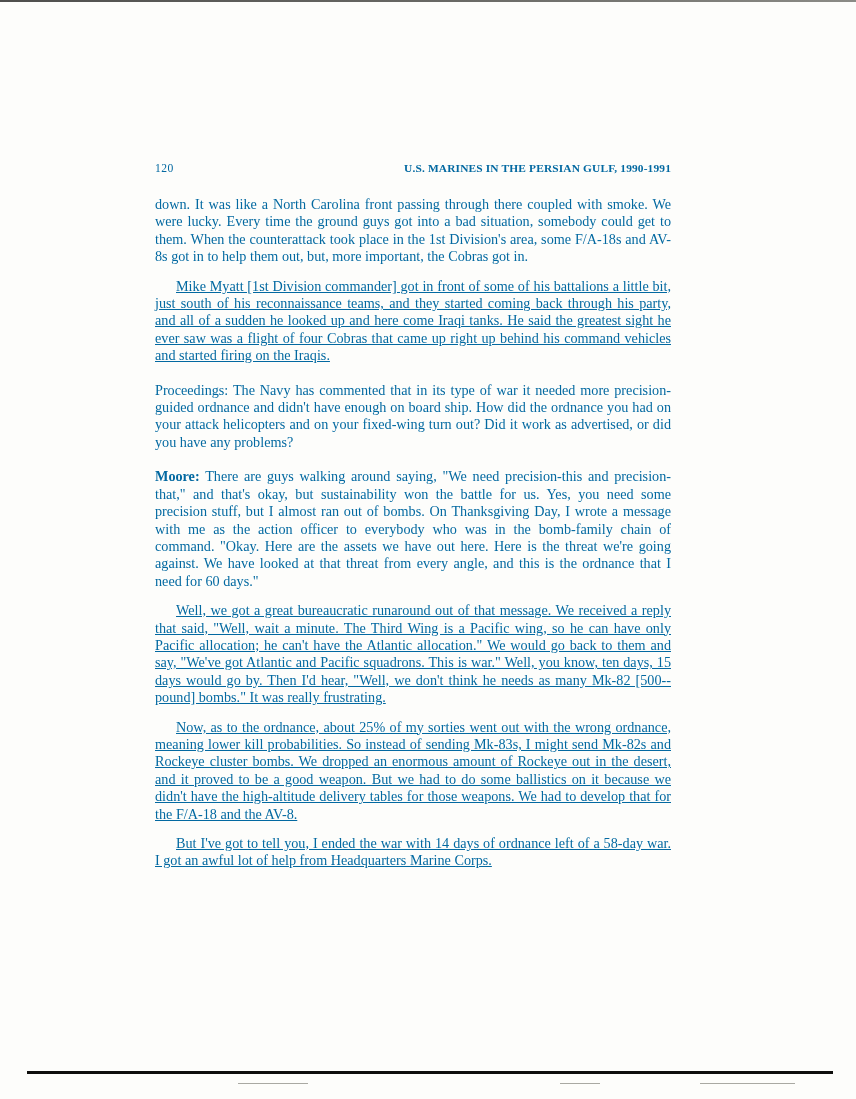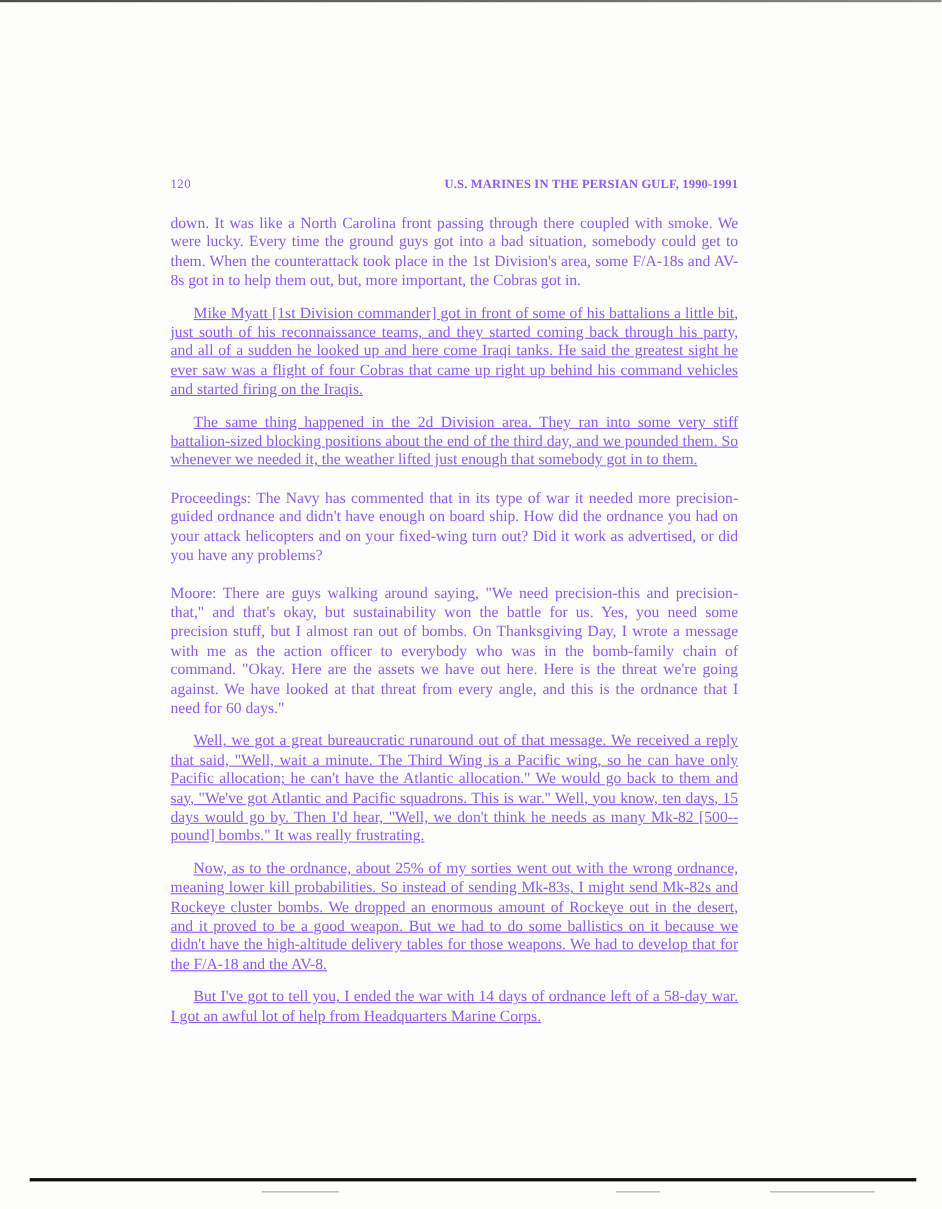--- a/index.html
+++ b/index.html
@@ -7,21 +7,21 @@
   body {
     font-family: "Liberation Serif", serif;
     background: #ffffff;
   }
   .page {
     position: relative;
     width: 856px;
     height: 1099px;
     background: #fdfdfb;
     overflow: hidden;
-    color: #8b5cf6;
+    color: #0369a1;
   }
   .scan-top-edge {
     position: absolute;
     top: 0; left: 0;
     width: 100%; height: 2px;
     background: linear-gradient(to right, #4f4f4d, #6a6a66 55%, #8b8b86);
   }
   .column {
     position: absolute;
     left: 155px;
@@ -46,21 +46,21 @@
   }
   .body-text {
     font-size: 14.2px;
     line-height: 17.4px;
     text-align: justify;
   }
   .para { text-align: justify; margin-top: 12px; }
   .para.indent { text-indent: 21px; text-decoration: underline; }
   .para.qa { margin-top: 17px; }
   .speaker.italic { }
-  .speaker.bold { font-weight: normal; }
+  .speaker.bold { font-weight: bold; }
   .scan-bottom-rule {
     position: absolute;
     top: 1071px;
     left: 27px;
     width: 806px;
     height: 3px;
     background: #0e0e0c;
   }
   .scan-bottom-dash {
     position: absolute;
@@ -84,21 +84,20 @@
       <span class="page-number">120</span>
       <span class="header-title">U.S. MARINES IN THE PERSIAN GULF, 1990-1991</span>
     </header>
 
     <main class="body-text">
 
       <p class="para">down.  It was like a North Carolina front passing through there coupled with smoke.  We were lucky.  Every time the ground guys got into a bad situation, somebody could get to them.  When the counterattack took place in the 1st Division's area, some F/A-18s and AV-8s got in to help them out, but, more important, the Cobras got in.</p>
 
       <p class="para indent">Mike Myatt [1st Division commander] got in front of some of his battalions a little bit, just south of his reconnaissance teams, and they started coming back through his party, and all of a sudden he looked up and here come Iraqi tanks. He said the greatest sight he ever saw was a flight of four Cobras that came up right up behind his command vehicles and started firing on the Iraqis.</p>
 
-      <p class="para indent">The same thing happened in the 2d Division area.  They ran into some very stiff battalion-sized blocking positions about the end of the third day, and we pounded them.  So whenever we needed it, the weather lifted just enough that somebody got in to them.</p>
 
       <p class="para qa">
         <span class="speaker italic">Proceedings:</span><span> The Navy has commented that in its type of war it needed more precision-guided ordnance and didn't have enough on board ship.  How did the ordnance you had on your attack helicopters and on your fixed-wing turn out? Did it work as advertised, or did you have any problems?</span>
       </p>
 
       <p class="para qa">
         <span class="speaker bold">Moore:</span><span> There are guys walking around saying, "We need precision-this and precision-that," and that's okay, but sustainability won the battle for us.  Yes, you need some precision stuff, but I almost ran out of bombs.  On Thanksgiving Day, I wrote a message with me as the action officer to everybody who was in the bomb-family chain of command.  "Okay.  Here are the assets we have out here.  Here is the threat we're going against.  We have looked at that threat from every angle, and this is the ordnance that I need for 60 days."</span>
       </p>
 
       <p class="para indent">Well, we got a great bureaucratic runaround out of that message.  We received a reply that said, "Well, wait a minute.  The Third Wing is a Pacific wing, so he can have only Pacific allocation; he can't have the Atlantic allocation."  We would go back to them and say, "We've got Atlantic and Pacific squadrons.  This is war." Well, you know, ten days, 15 days would go by.  Then I'd hear, "Well, we don't think he needs as many Mk-82 [500--pound] bombs." It was really frustrating.</p>

